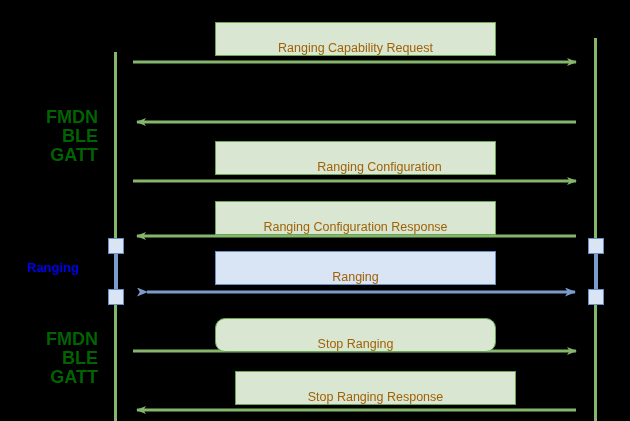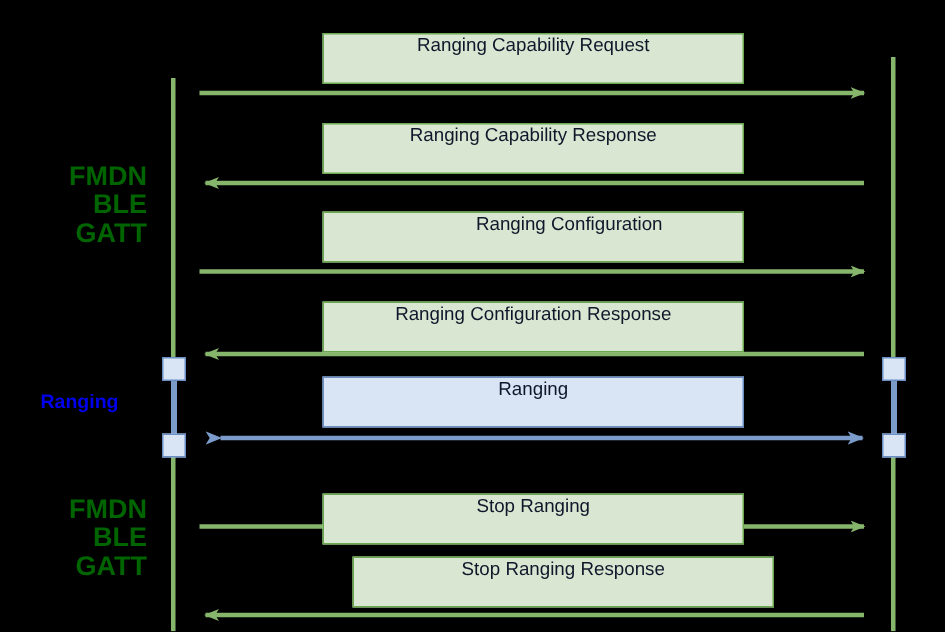--- a/index.html
+++ b/index.html
@@ -51,24 +51,24 @@
   }
   #phase-ranging { top: 258px; }
 
   .msg-box {
     position: absolute;
     left: 215px;
     width: 281px;
     height: 34px;
     box-sizing: border-box;
     display: flex;
-    align-items: flex-start;
+    align-items: flex-end;
     justify-content: center;
     font-size: 12.5px;
-    color: #0f172a;
+    color: #a16207;
   }
   .msg-box.green {
     background: #d9e7d2;
     border: 1px solid #6aa84f;
   }
   .msg-box.blue {
     background: #d9e4f5;
     border: 1px solid #6a8fc4;
   }
 
@@ -147,32 +147,29 @@
   <div class="act-bar" style="left:594px; top:246px; height:58px;"></div>
 
   <div class="act-box" style="left:108px; top:238px;"></div>
   <div class="act-box" style="left:108px; top:289px;"></div>
   <div class="act-box" style="left:588px; top:238px;"></div>
   <div class="act-box" style="left:588px; top:289px;"></div>
 
   <div class="msg-box green" style="top:22px;">
     <span>Ranging Capability Request</span>
   </div>
-  <div class="msg-box green" style="top:82px;">
-    <span>Ranging Capability Response</span>
-  </div>
   <div class="msg-box green" style="top:141px;padding-left:48px;">
     <span>Ranging Configuration</span>
   </div>
   <div class="msg-box green" style="top:201px;">
     <span>Ranging Configuration Response</span>
   </div>
   <div class="msg-box blue" style="top:251px;">
     <span>Ranging</span>
   </div>
-  <div class="msg-box green" style="top:329px;">
+  <div class="msg-box green" style="top:318px;border-radius:10px;">
     <span>Stop Ranging</span>
   </div>
   <div class="msg-box green" style="top:371px;margin-left:20px;">
     <span>Stop Ranging Response</span>
   </div>
 
 </div>
 
 </body></html>

